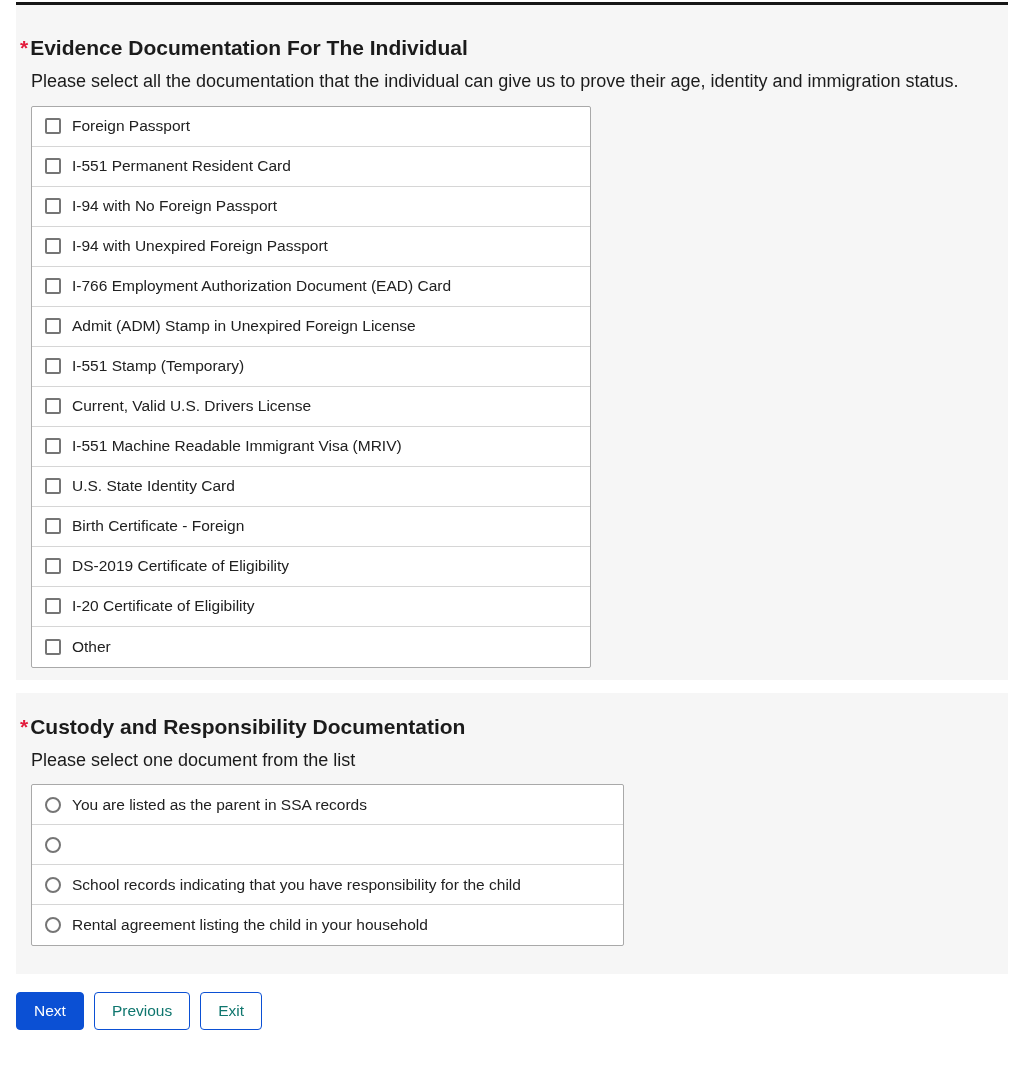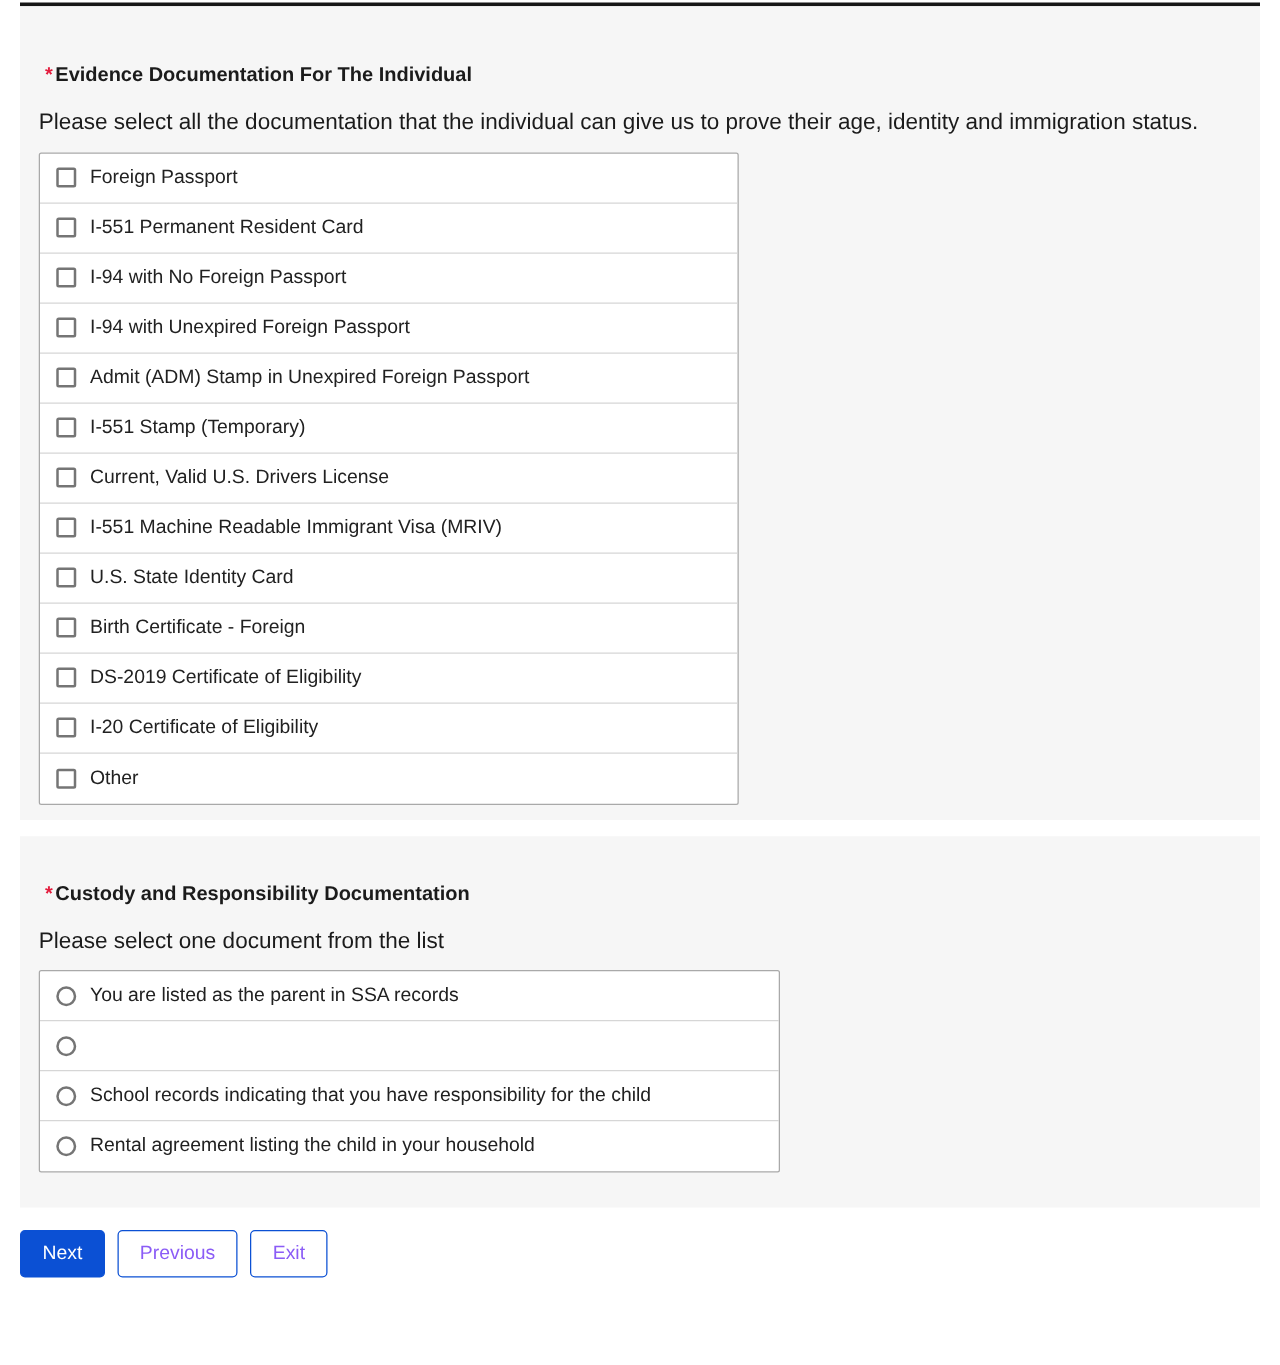--- a/index.html
+++ b/index.html
@@ -21,22 +21,22 @@
     background: #161616;
   }
 
   .form-section {
     background: #f6f6f6;
     padding: 30px 16px 12px 15px;
   }
   .form-section.custody { margin-top: 13px; padding-top: 21px; padding-bottom: 28px; }
 
   .section-title {
-    margin: 16px;
-    font-size: 16px;
+    margin: 0;
+    font-size: 21px;
     font-weight: bold;
     line-height: 1.2;
     color: #1b1b1b;
   }
   .required-star {
     color: #e31c3d;
     font-weight: bold;
     margin-left: -11px;
     margin-right: 2px;
   }
@@ -101,21 +101,21 @@
     border-radius: 4px;
     cursor: pointer;
   }
   .btn-primary {
     background: #0b50d4;
     color: #ffffff;
     border: 1px solid #0b50d4;
   }
   .btn-outline {
     background: #ffffff;
-    color: #8b5cf6;
+    color: #0f766e;
     border: 1px solid #0b50d4;
   }
 </style>
 </head>
 <body>
 
 <div class="page">
 
   <div class="top-divider"></div>
 
@@ -138,24 +138,28 @@
   <div class="option-row">
     <span class="checkbox"></span>
     <span class="option-label">I-94 with No Foreign Passport</span>
   </div>
 
   <div class="option-row">
     <span class="checkbox"></span>
     <span class="option-label">I-94 with Unexpired Foreign Passport</span>
   </div>
 
-
-  <div class="option-row">
-    <span class="checkbox"></span>
-    <span class="option-label">Admit (ADM) Stamp in Unexpired Foreign Passport</span>
+  <div class="option-row">
+    <span class="checkbox"></span>
+    <span class="option-label">I-766 Employment Authorization Document (EAD) Card</span>
+  </div>
+
+  <div class="option-row">
+    <span class="checkbox"></span>
+    <span class="option-label">Admit (ADM) Stamp in Unexpired Foreign License</span>
   </div>
 
   <div class="option-row">
     <span class="checkbox"></span>
     <span class="option-label">I-551 Stamp (Temporary)</span>
   </div>
 
   <div class="option-row">
     <span class="checkbox"></span>
     <span class="option-label">Current, Valid U.S. Drivers License</span>

